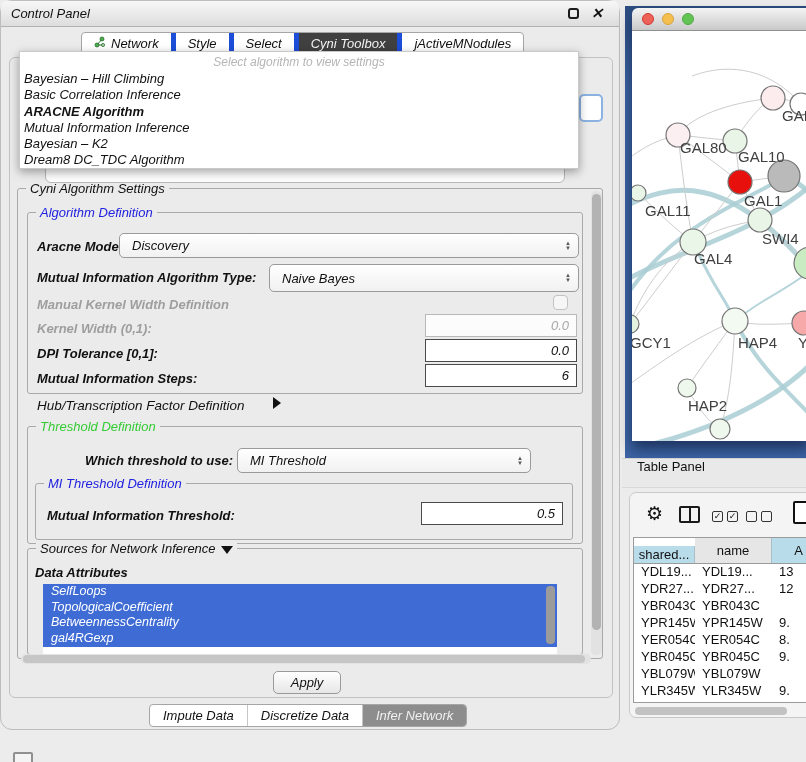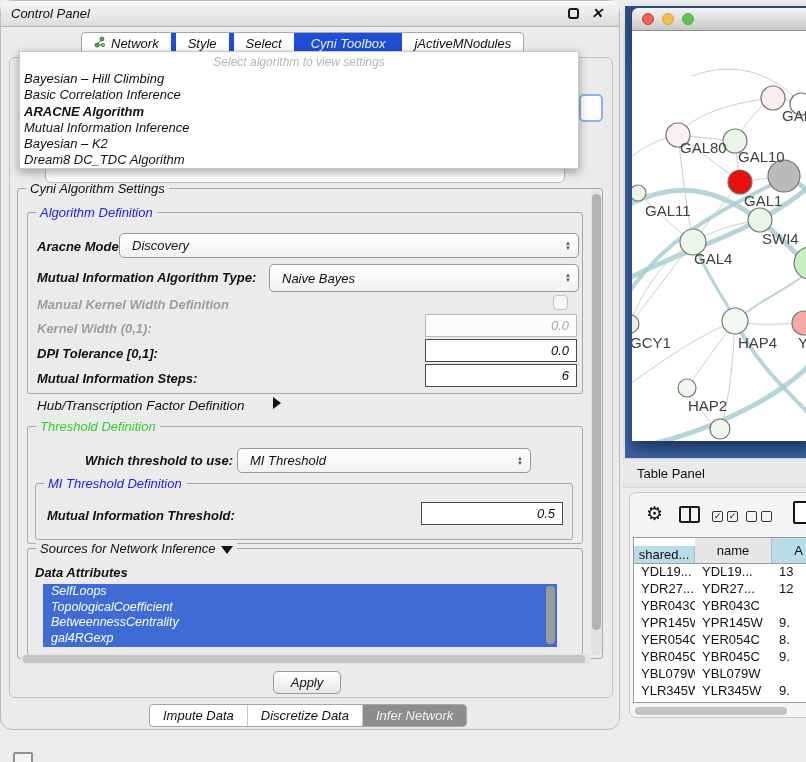--- a/index.html
+++ b/index.html
@@ -16,21 +16,21 @@
   #cp-title { margin-left:10px; font-size:13px; }
   #cp-float { position:absolute; right:40px; top:7px; width:11px; height:11px;
     border:2px solid #1a1a1a; border-radius:3px; }
   #cp-close { position:absolute; right:16px; top:4px; font-size:14px; font-weight:bold; }
 
   
   #tabbar { left:80px; top:31px; height:23px; display:flex; background:#fff;
     border:1px solid #a6a6a6; border-radius:4px; overflow:hidden; font-size:13px; }
   .tab { display:flex; align-items:center; padding:0 12px; border-left:5px solid #1d4ed8; }
   .tab:first-child { border-left:none; }
-  .tab.selected { background:#1d4ed8; color:#f2f2f2; }
+  .tab.selected { background:#404040; color:#f2f2f2; }
   .tab .net-ico { margin-right:5px; }
 
   
   #card { left:8px; top:56px; width:604px; height:641px; background:#ebebeb;
     border:1px solid #c2c2c2; border-radius:6px; }
 
   
   #dropdown { left:18px; top:50px; width:560px; height:118px; background:#fff;
     border:1px solid #c9c9c9; box-shadow:0 3px 9px rgba(0,0,0,.35); z-index:40; }
   #dd-placeholder { text-align:center; color:#b5b5b5; font-size:12px; padding-top:3px; height:19px; }
@@ -69,21 +69,21 @@
   .field.dis { border-color:#b9b9b9; color:#a8a8a8; background:#fcfcfc; }
 
   .checkbox { width:15px; height:15px; border:1px solid #c2c2c2; border-radius:4px; background:#f6f6f6; }
 
   .tri-right { width:0; height:0; border-left:8px solid #111; border-top:6px solid transparent;
     border-bottom:6px solid transparent; display:inline-block; }
   .tri-down { width:0; height:0; border-top:8px solid #111; border-left:6px solid transparent;
     border-right:6px solid transparent; display:inline-block; vertical-align:middle; margin-left:5px; }
 
   
-  #attr-list { left:42px; top:583px; width:514px; height:63px; background:#fff; overflow:hidden; }
+  #attr-list { left:42px; top:583px; width:514px; height:79px; background:#fff; overflow:hidden; }
   .attr-item { background:#3f6cd4; color:#fff; font-size:12.5px; line-height:15.7px; padding-left:8px; }
   #attr-scroll { left:545px; top:585px; width:9px; height:58px; background:#9b9b9b; border-radius:4px; }
 
   
   #v-scroll-track { left:590px; top:190px; width:11px; height:464px; background:#e2e2e2; border-radius:5px; }
   #v-scroll-thumb { left:1px; top:3px; width:9px; height:436px; background:#b3b3b3; border-radius:5px; }
   #h-scroll { left:20px; top:653px; width:570px; height:10px; background:#e2e2e2; border-radius:5px; }
   #h-scroll-thumb { left:2px; top:1px; width:562px; height:8px; background:#c6c6c6; border-radius:4px; }
 
   #apply-btn { left:272px; top:670px; width:68px; height:23px;
@@ -105,21 +105,21 @@
     background:linear-gradient(#f4f4f4,#c9c9c9); border-bottom:1px solid #8f8f8f;
     border-radius:6px 0 0 0; display:flex; align-items:center; padding-left:10px; }
   .tl { width:12px; height:12px; border-radius:50%; margin-right:8px; }
   .tl.red { background:#ee6156; border:1px solid #ce3c36; }
   .tl.yellow { background:#f5bf4f; border:1px solid #d6a53c; }
   .tl.green { background:#61c454; border:1px solid #52a944; }
   #net-canvas { left:0; top:23px; width:178px; height:410px; background:#fff; overflow:hidden; }
 
   #table-bar { left:622px; top:458px; width:184px; height:30px; background:#e9e9e9;
     border-top:1px solid #d2d2d2; border-bottom:1px solid #d8d8d8;
-    display:flex; align-items:center; }
+    display:flex; }
   #table-bar span { margin-left:15px; font-size:13px; }
 
   #table-card { left:629px; top:492px; width:200px; height:226px; background:#f4f4f4;
     border:1px solid #c9c9c9; border-radius:7px; }
   #tc-toolbar { left:0; top:6px; width:100%; height:32px; }
   #gear-ico { left:16px; top:3px; font-size:19px; font-weight:bold;
     font-family:"DejaVu Sans", sans-serif; }
   #col-ico { left:49px; top:7px; width:21px; height:17px; border:2px solid #1a1a1a; border-radius:2px; }
   #col-ico::after { content:""; position:absolute; left:8px; top:0; width:2px; height:13px; background:#1a1a1a; }
   .cb-pair { top:12px; display:flex; gap:4px; }

